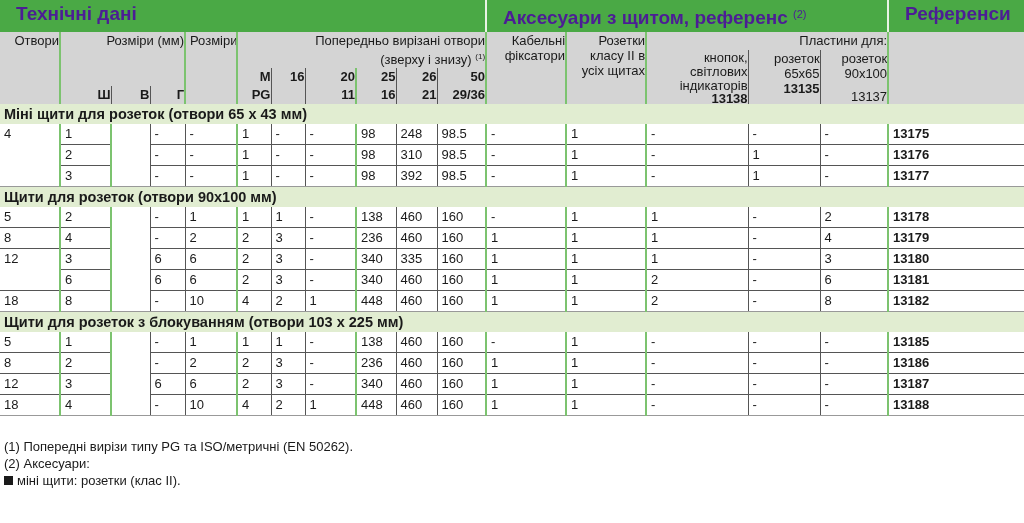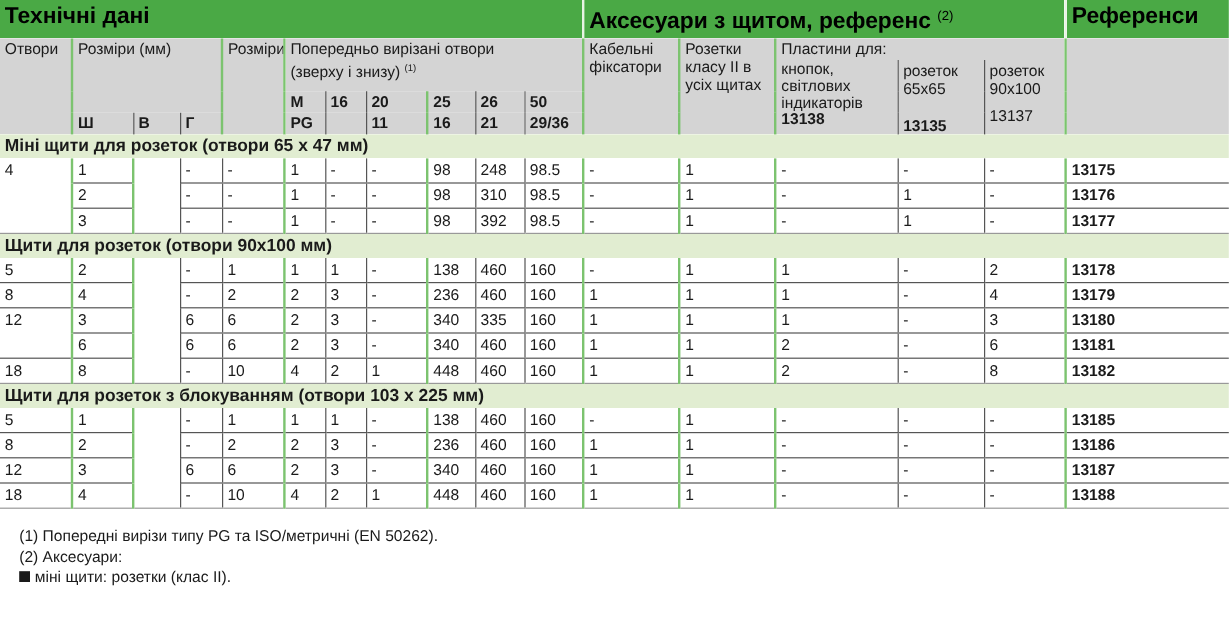--- a/index.html
+++ b/index.html
@@ -1,37 +1,37 @@
 <!DOCTYPE html>
 <html><head>
 <meta charset="utf-8">
 <style>
   html, body { margin:0; padding:0; background:#ffffff; }
   body { width:1024px; height:523px; overflow:hidden; font-family:"Liberation Sans", sans-serif; color:#1a1a1a; }
   .page { position:relative; width:1024px; height:523px; }
   table.spec { position:absolute; left:0; top:0; border-collapse:collapse; table-layout:fixed; width:1024px; font-size:13px; }
   table.spec td, table.spec th { padding:0 0 0 4px; vertical-align:top; overflow:hidden; white-space:nowrap; font-weight:normal; text-align:left; }
   
-  tr.title-row th { background:#4aa945; color:#000000; font-size:19px; font-weight:bold; height:28px; line-height:28px; padding-left:4px; border-right:2px solid #e8f3e4; }
+  tr.title-row th { background:#4aa945; color:#4c1d95; font-size:19px; font-weight:bold; height:28px; line-height:28px; padding-left:16px; border-right:2px solid #e8f3e4; }
   tr.title-row th.last { border-right:none; }
   tr.title-row th sup { font-size:11px; vertical-align:6px; font-weight:normal; }
   
-  tr.head td { background:#d4d4d4; height:17px; line-height:15px; padding-top:1px; }
+  tr.head td { background:#d4d4d4; height:17px; line-height:15px; padding-top:1px;text-align:right; }
   tr.head td.sub { font-weight:bold; }
   .g-l { border-left:2px solid #7cc36f; }
   .k-l { border-left:1px solid #555; }
   tr.head td sup { font-size:8px; vertical-align:5px; }
   
   tr.section td { background:#e1edd1; font-weight:bold; font-size:14.5px; height:20px; line-height:20px; padding-left:4px; }
   
   tr.data td { height:20px; line-height:20px; background:#ffffff; border-bottom:1px solid #555; }
   tr.data td.noline { border-bottom:none; }
   tr.data td.bold { font-weight:bold; }
   tr.data.lastrow td { border-bottom:1px solid #999; }
-  .notes { position:absolute; left:16px; top:438px; font-size:13px; line-height:17px; color:#1a1a1a; }
+  .notes { position:absolute; left:4px; top:438px; font-size:13px; line-height:17px; color:#1a1a1a; }
   .notes .line { white-space:nowrap; }
   .bullet { display:inline-block; width:9px; height:9px; background:#1a1a1a; margin-right:4px; vertical-align:0px; }
 </style>
 </head>
 <body>
 
 <div class="page">
 <table class="spec">
   <colgroup>
     <col style="width:60px">
@@ -84,21 +84,21 @@
   <tr class="head">
     <td rowspan="3" class="g-l" style="line-height:14px;">
       <div>кнопок,</div>
             <div>світлових</div>
             <div>індикаторів</div>
       <div style="font-weight:bold;line-height:11px;">13138</div>
     </td>
     <td rowspan="3" class="k-l" style="line-height:15px;">
       <div>розеток</div>
             <div>65x65</div>
-      <div style="font-weight:bold;margin-top:16px;">13135</div>
+      <div style="font-weight:bold;margin-top:0;">13135</div>
     </td>
     <td rowspan="3" class="k-l" style="line-height:15px;">
       <div>розеток</div>
             <div>90x100</div>
       <div style="font-weight:normal;margin-top:8px;">13137</div>
     </td>
   </tr>
 
   <tr class="head">
     <td class="sub g-l">M</td>
@@ -117,21 +117,21 @@
     <td class="sub k-l"></td>
     <td class="sub k-l">11</td>
     <td class="sub g-l">16</td>
     <td class="sub k-l">21</td>
     <td class="sub k-l">29/36</td>
   </tr>
 
   </tbody>
       <tbody id="body-rows">
         <tr class="section">
-          <td colspan="17">Міні щити для розеток (отвори 65 x 47 мм)</td>
+          <td colspan="17">Міні щити для розеток (отвори 65 x 43 мм)</td>
         </tr>
         <tr class="data">
           <td class="noline">4</td>
           <td class="g-l">1</td>
           <td class="g-l noline"></td>
           <td class="k-l">-</td>
           <td class="k-l">-</td>
           <td class="g-l">1</td>
           <td class="k-l">-</td>
           <td class="k-l">-</td>

